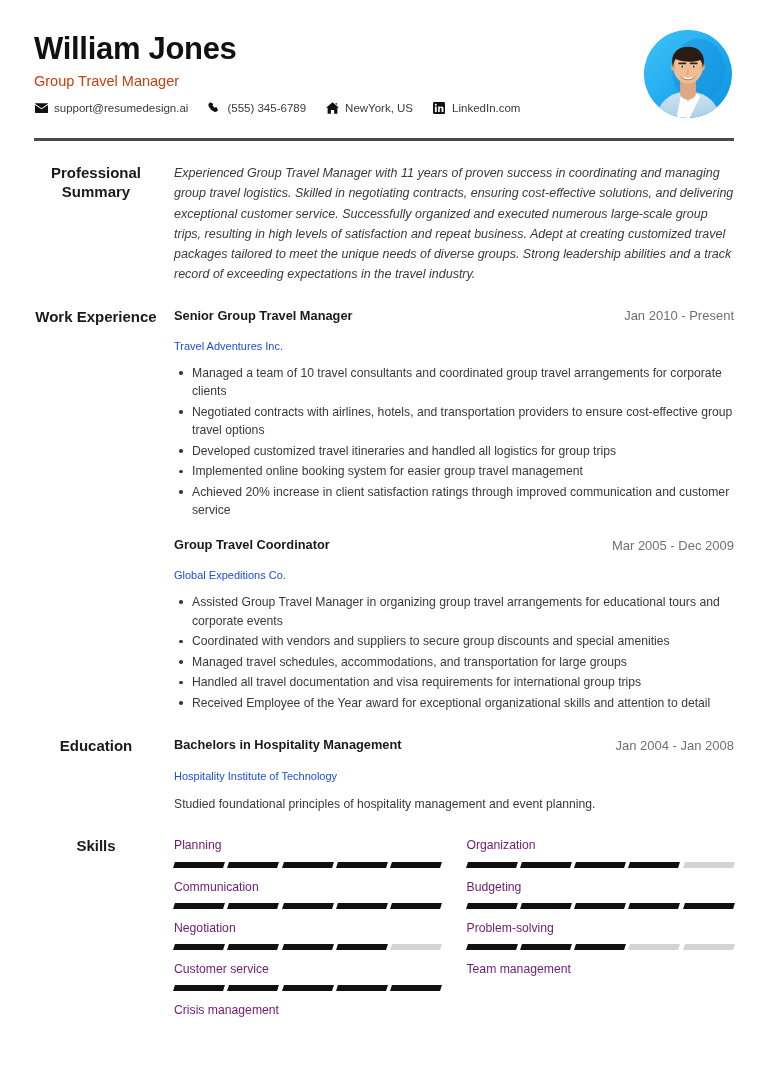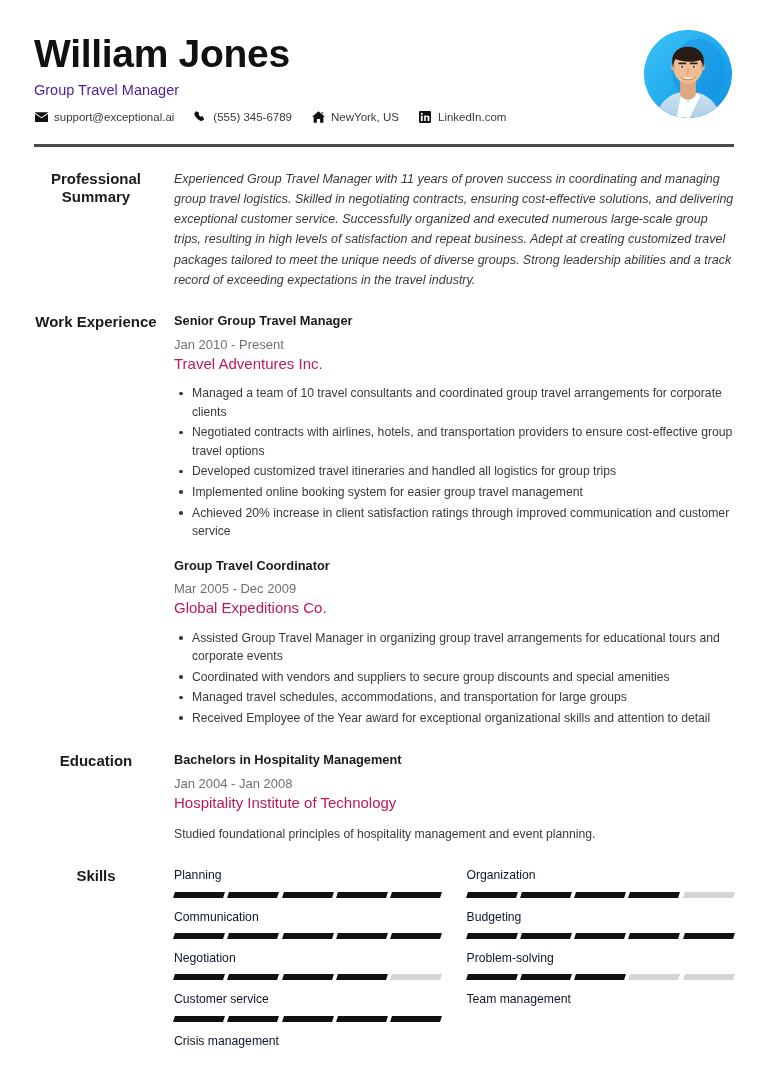--- a/index.html
+++ b/index.html
@@ -28,30 +28,30 @@
   .header {
     display: flex;
     align-items: flex-start;
     justify-content: space-between;
     padding-top: 28px;
   }
 
   .header-left { padding-top: 4px; }
 
   .name {
-    font-size: 39px;
+    font-size: 31px;
     font-weight: bold;
     letter-spacing: -0.3px;
     color: #111111;
     line-height: 1.12;
   }
 
   .job-title {
     font-size: 14.5px;
-    color: #4c1d95;
+    color: #c2410c;
     margin-top: 6px;
     font-weight: normal;
   }
 
   .contact-row {
     display: flex;
     align-items: center;
     flex-wrap: wrap;
     margin-top: 13px;
     gap: 0;
@@ -132,46 +132,45 @@
     text-align: left;
     font-style: italic;
   }
 
   
   .entry { margin-bottom: 0; }
   .entry + .entry { margin-top: 16px; }
 
   .entry-head {
     display: flex;
-    align-items: flex-start;
+    align-items: center;
     justify-content: space-between;
-    gap: 6px;
-    flex-direction: column;
+    gap: 20px;
   }
 
   .entry-title {
     font-size: 12.8px;
     font-weight: bold;
     color: #1a1a1a;
     line-height: 1.45;
   }
 
   .entry-date {
     font-size: 13px;
     color: #707070;
     white-space: nowrap;
     flex: 0 0 auto;
     text-align: right;
   }
 
   .entry-org {
-    font-size: 15px;
-    color: #be185d;
+    font-size: 11px;
+    color: #1d4ed8;
     line-height: 1.5;
-    margin-top: 1px;
+    margin-top: 13px;
   }
 
   .entry-desc {
     font-size: 12.2px;
     color: #3a3a3a;
     line-height: 1.55;
     margin-top: 11px;
   }
 
   .bullets {
@@ -206,21 +205,21 @@
     column-gap: 25px;
     row-gap: 0;
   }
 
   .skill {
     padding-bottom: 10px;
   }
 
   .skill-name {
     font-size: 12.2px;
-    color: #0f172a;
+    color: #701a75;
     line-height: 1.5;
     margin-bottom: 7px;
   }
 
   .skill-bar {
     display: flex;
     gap: 4px;
     height: 6px;
   }
 
@@ -250,21 +249,21 @@
       <div class="job-title">Group Travel Manager</div>
       <div class="contact-row">
 
         <div class="contact-item">
           <span class="ci-icon">
             <svg viewBox="0 0 16 12" width="13" height="10" fill="currentColor">
               <path d="M0.6 0h14.8c.33 0 .6.27.6.6v.25L8 6.2.0 .85V.6C0 .27.27 0 .6 0z"></path>
               <path d="M0 2.3v9.1c0 .33.27.6.6.6h14.8c.33 0 .6-.27.6-.6V2.3L8 7.65 0 2.3z"></path>
             </svg>
           </span>
-          <span>support@exceptional.ai</span>
+          <span>support@resumedesign.ai</span>
         </div>
 
         <div class="contact-item">
           <span class="ci-icon">
             <svg viewBox="0 0 14 14" width="12" height="12" fill="currentColor">
               <path d="M3.1.5a1 1 0 0 0-1.3.23L.9 1.95C.35 2.7.26 3.7.66 4.6c1.3 2.9 3.85 5.45 6.75 6.75.9.4 1.9.31 2.65-.24l1.22-.9a1 1 0 0 0 .23-1.3L10.3 6.5a1 1 0 0 0-1.25-.37l-1.2.55a10.7 10.7 0 0 1-2.5-2.5l.55-1.2A1 1 0 0 0 5.53 1.7L3.1.5z"></path>
             </svg>
           </span>
           <span>(555) 345-6789</span>
         </div>
@@ -374,20 +373,21 @@
       <div class="entry">
         <div class="entry-head">
           <div class="entry-title">Group Travel Coordinator</div>
           <div class="entry-date">Mar 2005 - Dec 2009</div>
         </div>
         <div class="entry-org">Global Expeditions Co.</div>
         <ul class="bullets">
           <li>Assisted Group Travel Manager in organizing group travel arrangements for educational tours and corporate events</li>
           <li>Coordinated with vendors and suppliers to secure group discounts and special amenities</li>
           <li>Managed travel schedules, accommodations, and transportation for large groups</li>
+          <li>Handled all travel documentation and visa requirements for international group trips</li>
           <li>Received Employee of the Year award for exceptional organizational skills and attention to detail</li>
         </ul>
       </div>
 
     </div>
   </div>
 
   <div class="section">
     <div class="section-label">Education</div>
     <div class="section-body">

